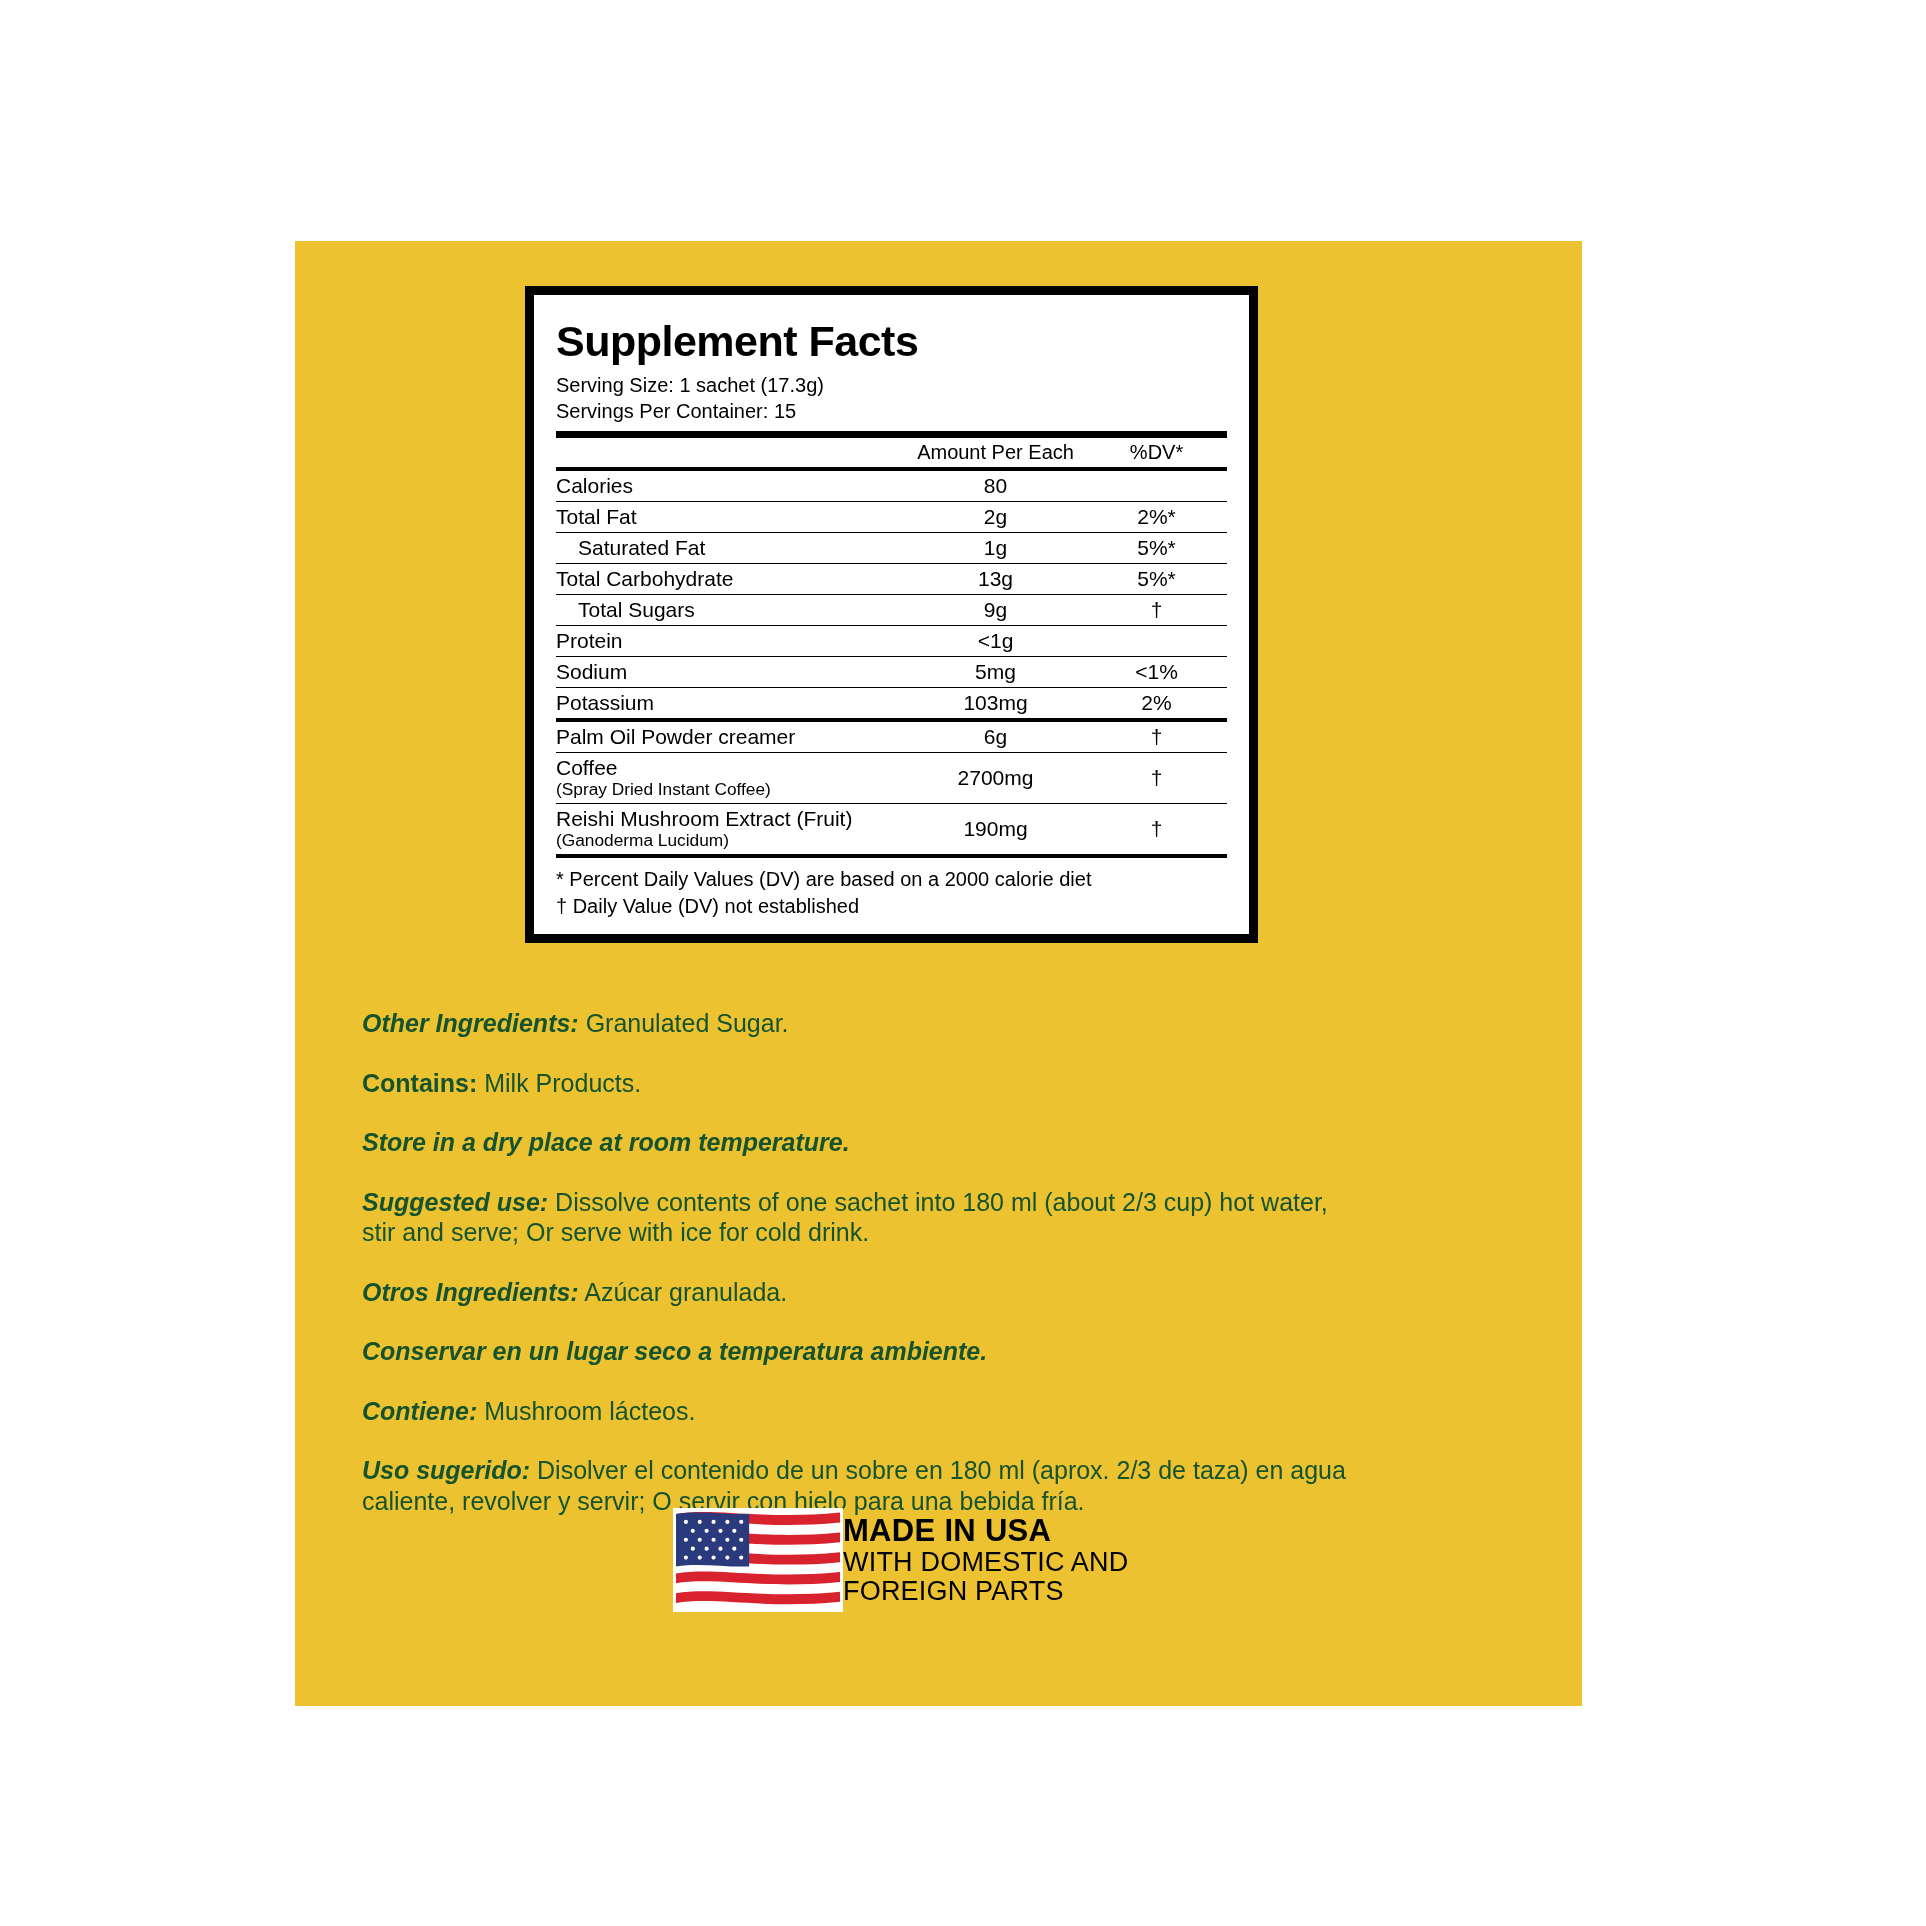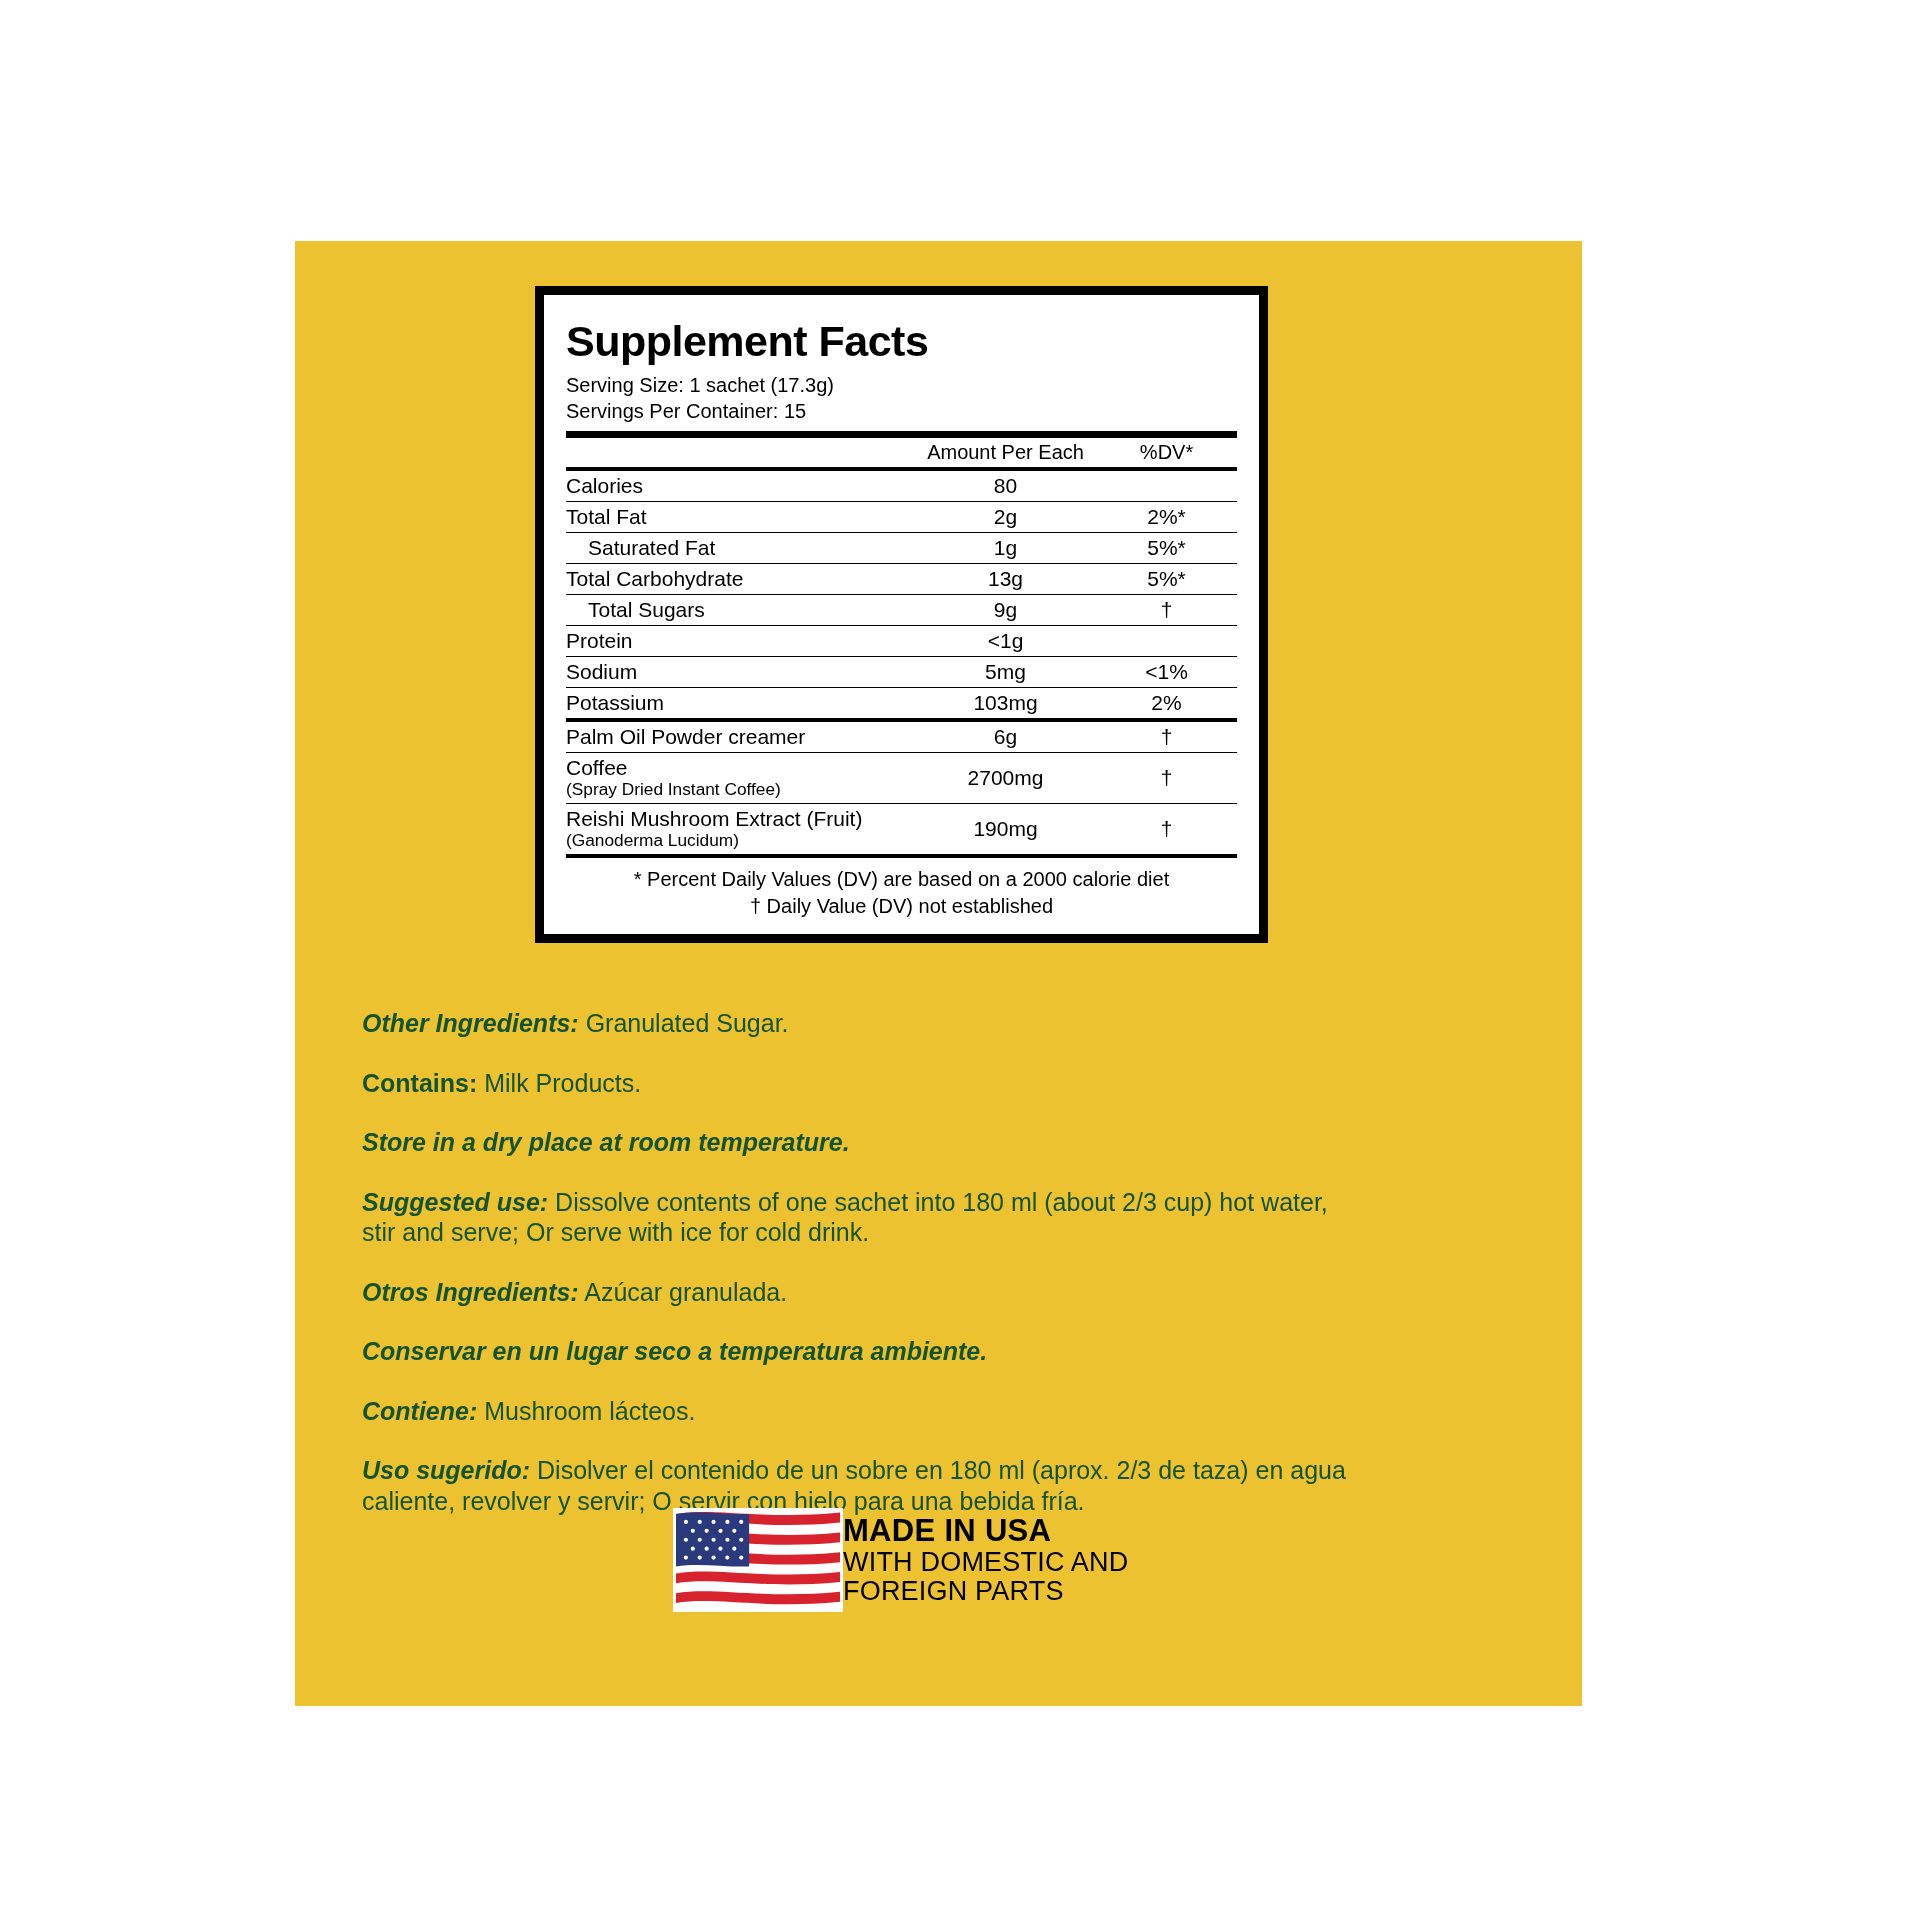--- a/index.html
+++ b/index.html
@@ -23,21 +23,21 @@
     top: 241px;
     width: 1287px;
     height: 1465px;
     background: #ecc230;
     box-sizing: border-box;
   }
 
   
   #facts-panel {
     position: absolute;
-    left: 240px;
+    left: 230px;
     top: 45px;
     width: 733px;
     background: #ffffff;
     border: 9px solid #000000;
     box-sizing: border-box;
     padding: 18px 22px 14px 22px;
     color: #000;
   }
 
   .sf-title {
@@ -89,21 +89,20 @@
   .small-sub {
     font-size: 17.3px;
     line-height: 1.15;
     display: block;
   }
 
   .footnotes {
     font-size: 20px;
     line-height: 1.35;
     padding-top: 8px;
-    text-align: center;
   }
 
   
   #copy-block {
     position: absolute;
     left: 67px;
     top: 767px;
     width: 990px;
     color: #14532d;
     font-size: 25px;

